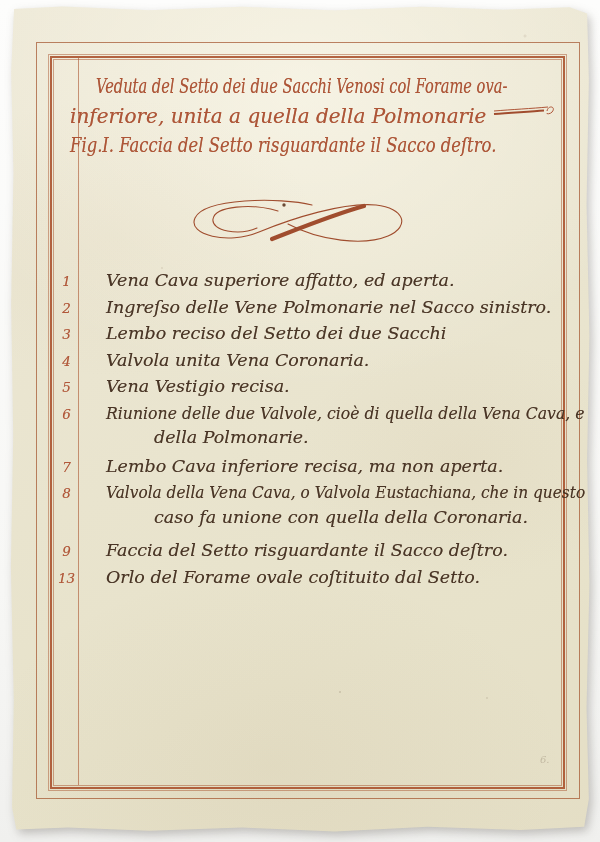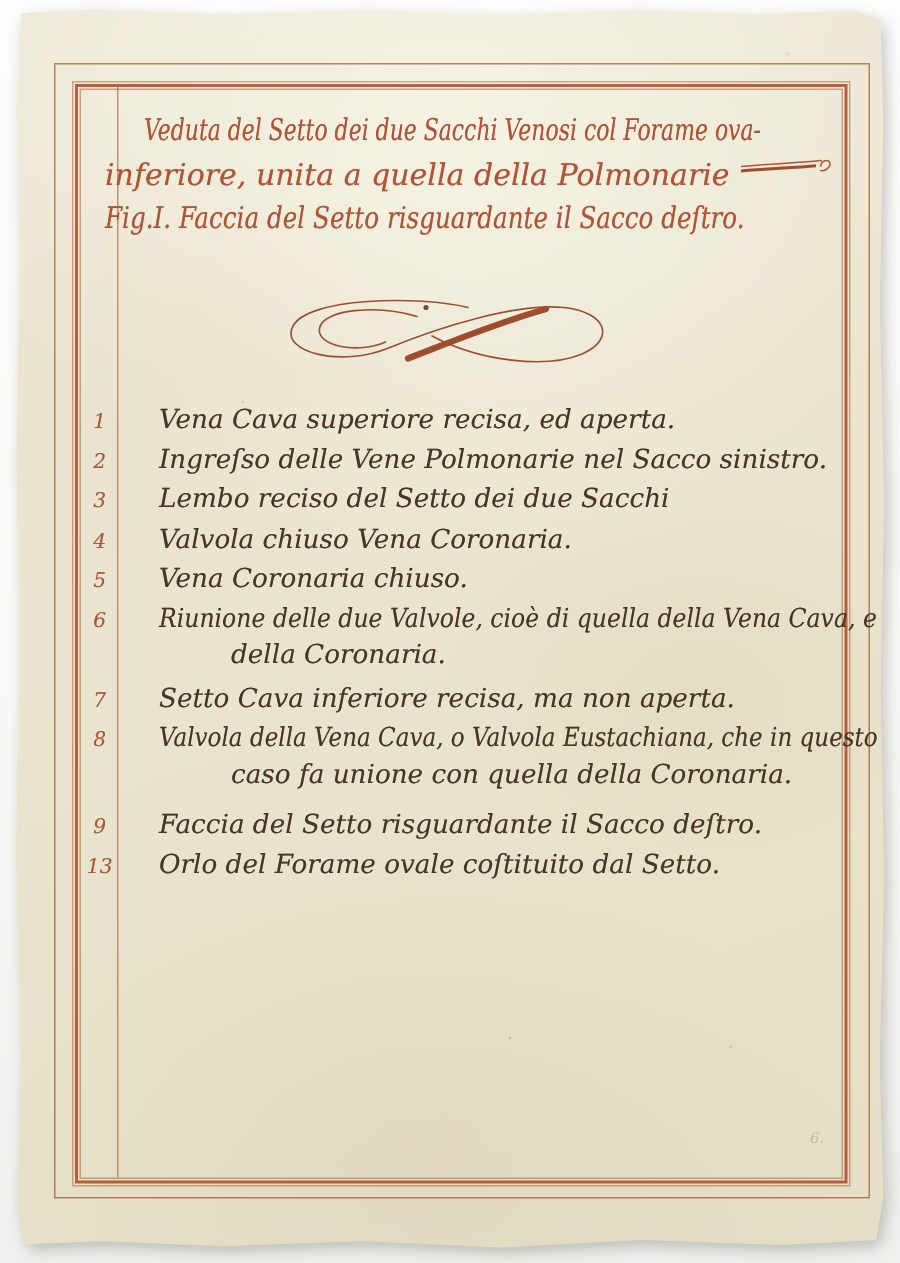--- a/index.html
+++ b/index.html
@@ -94,51 +94,51 @@
         <path stroke-width="1.1" d="M132,9 C100,1 24,2 15,22 C7,39 48,49 79,36 C113,22 164,6 196,9 C224,12 231,30 208,40 C184,50 140,45 108,28"></path>
         <path stroke-width="1.1" d="M98,15 C72,7 35,10 33,23 C31,35 59,40 77,32"></path>
         <path stroke-width="4.2" d="M184,10 C152,19 118,33 92,43"></path>
         <circle cx="104" cy="9" r="1.7" fill="#6b4a35" stroke="none"></circle>
       </g>
     </svg>
 
     <div class="list">
   <div class="item">
     <div class="num">1</div>
-    <div class="lines"><div class="line fitw" style="transform-origin: left center;">Vena Cava superiore recisa, ed aperta.</div></div>
+    <div class="lines"><div class="line fitw" style="transform-origin: left center;">Vena Cava superiore affatto, ed aperta.</div></div>
   </div>
 
   <div class="item">
     <div class="num">2</div>
     <div class="lines"><div class="line fitw" style="transform-origin: left center;">Ingreſso delle Vene Polmonarie nel Sacco sinistro.</div></div>
   </div>
 
   <div class="item">
     <div class="num">3</div>
     <div class="lines"><div class="line fitw" style="transform-origin: left center;">Lembo reciso del Setto dei due Sacchi</div></div>
   </div>
 
   <div class="item">
     <div class="num">4</div>
-    <div class="lines"><div class="line fitw" style="transform-origin: left center;">Valvola chiuso Vena Coronaria.</div></div>
+    <div class="lines"><div class="line fitw" style="transform-origin: left center;">Valvola unita Vena Coronaria.</div></div>
   </div>
 
   <div class="item">
     <div class="num">5</div>
-    <div class="lines"><div class="line fitw" style="transform-origin: left center;">Vena Coronaria chiuso.</div></div>
+    <div class="lines"><div class="line fitw" style="transform-origin: left center;">Vena Vestigio recisa.</div></div>
   </div>
 
   <div class="item">
     <div class="num">6</div>
-    <div class="lines"><div class="line fitw" style="transform-origin: left center; transform: scaleX(0.897004);">Riunione delle due Valvole, cioè di quella della Vena Cava, e</div><div class="line fitw cont" style="transform-origin: left center;">della Coronaria.</div></div>
+    <div class="lines"><div class="line fitw" style="transform-origin: left center; transform: scaleX(0.897004);">Riunione delle due Valvole, cioè di quella della Vena Cava, e</div><div class="line fitw cont" style="transform-origin: left center;">della Polmonarie.</div></div>
   </div>
 
   <div class="item">
     <div class="num">7</div>
-    <div class="lines"><div class="line fitw" style="transform-origin: left center;">Setto Cava inferiore recisa, ma non aperta.</div></div>
+    <div class="lines"><div class="line fitw" style="transform-origin: left center;">Lembo Cava inferiore recisa, ma non aperta.</div></div>
   </div>
 
   <div class="item">
     <div class="num">8</div>
     <div class="lines"><div class="line fitw" style="transform-origin: left center; transform: scaleX(0.877289);">Valvola della Vena Cava, o Valvola Eustachiana, che in questo</div><div class="line fitw cont" style="transform-origin: left center;">caso fa unione con quella della Coronaria.</div></div>
   </div>
 
   <div class="item">
     <div class="num">9</div>
     <div class="lines"><div class="line fitw" style="transform-origin: left center;">Faccia del Setto risguardante il Sacco deſtro.</div></div>

